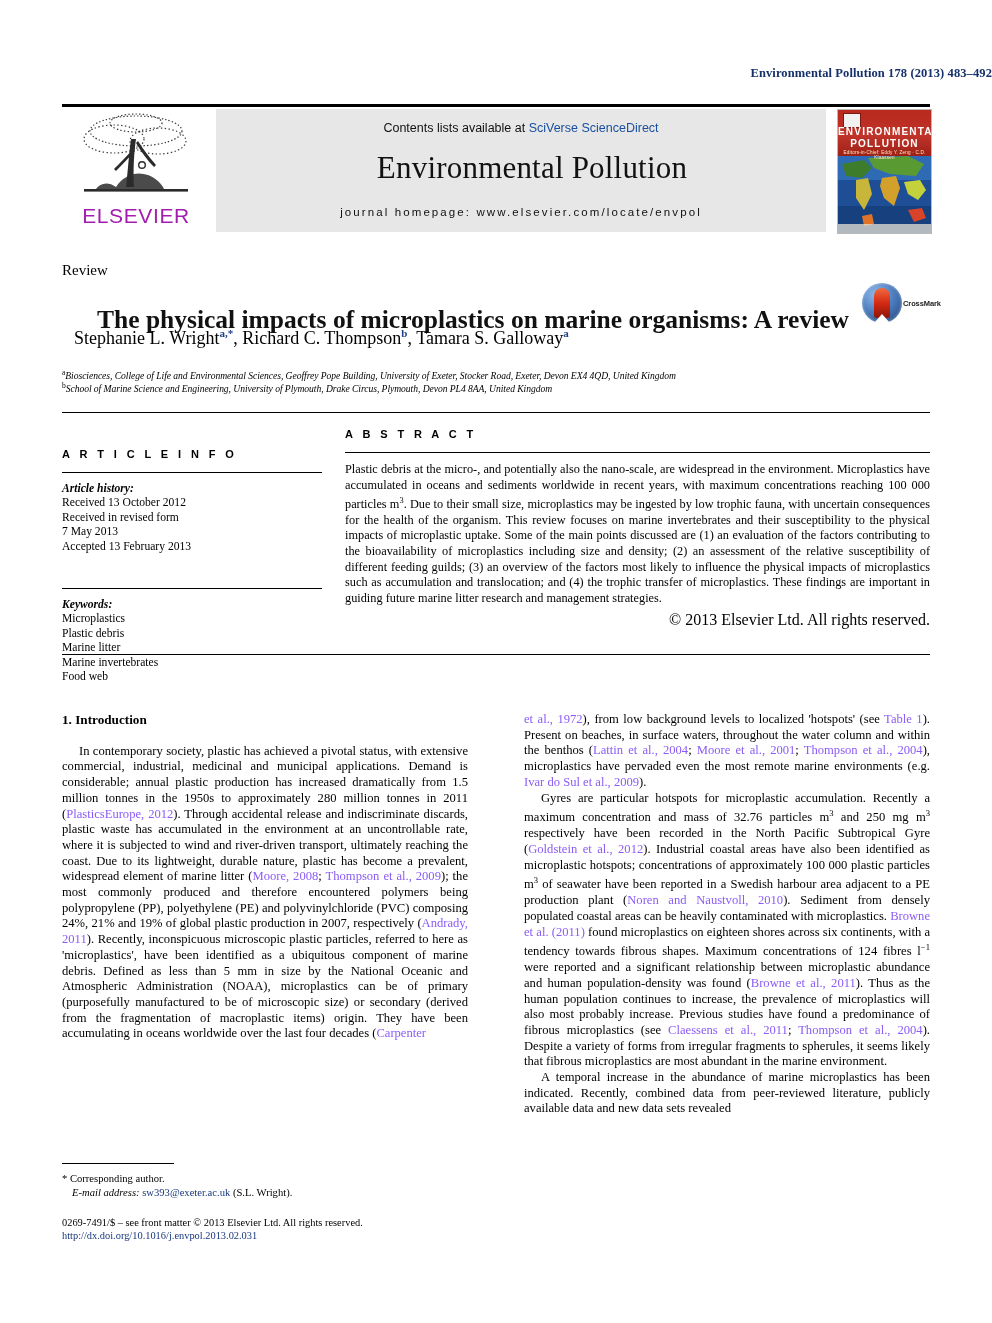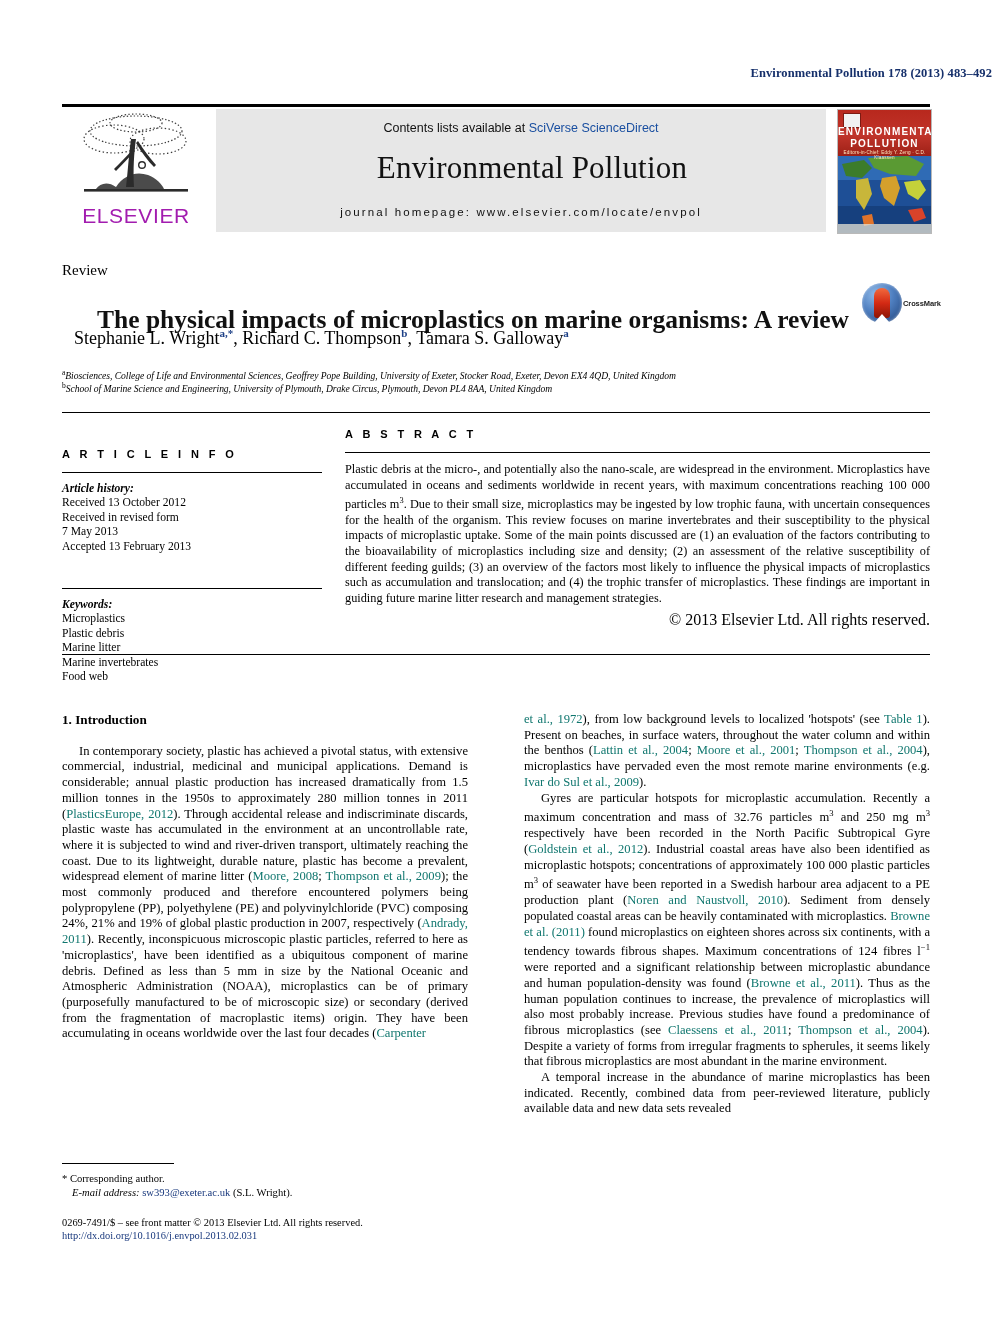--- a/index.html
+++ b/index.html
@@ -259,21 +259,21 @@
     text-align: justify;
   }
   .body-left  { left: 62px; }
   .body-right { left: 524px; }
   .sec-title {
     font-weight: bold;
     font-size: 13.2px;
     margin-bottom: 16px;
   }
   .body-col p { margin: 0; text-indent: 17px; }
-  .ref { color: #0f766e; }
+  .ref { color: #8b5cf6; }
   .body-col sup, .body-col sub { font-size: 8.6px; }
 
   
   .footnote-rule {
     position: absolute;
     left: 62px; top: 1163px;
     width: 112px; height: 1px;
     background: #000;
   }
   .footnote {

